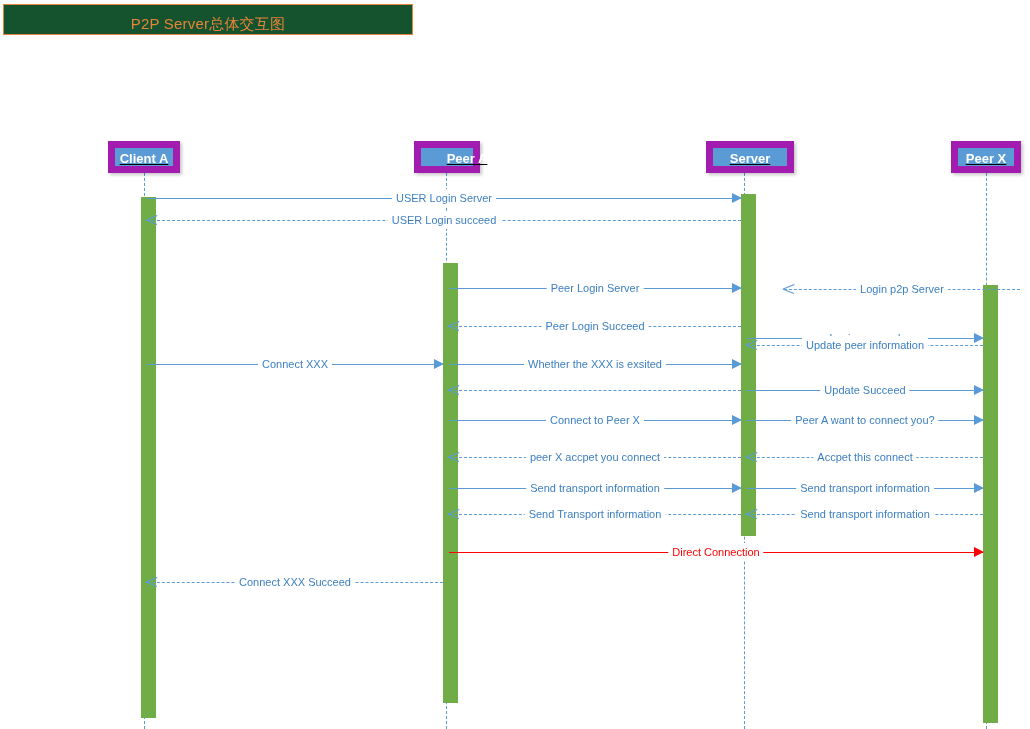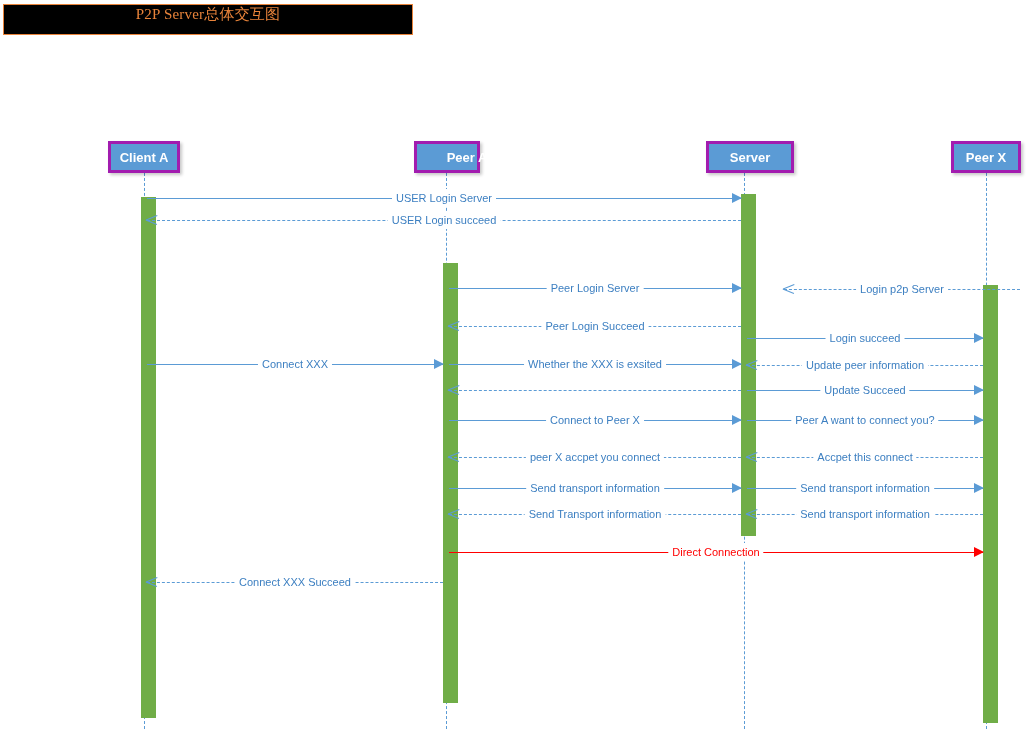--- a/index.html
+++ b/index.html
@@ -10,40 +10,41 @@
     overflow:hidden;
     position:relative;
   }
   #canvas{position:absolute;left:0;top:0;width:1030px;height:729px;}
 
   
   .title-box{
     position:absolute;
     left:3px;top:4px;width:410px;height:31px;
     border:1.5px solid #E8833A;
-    background:#000000;
+    background:#14532d;
     box-sizing:border-box;
-    display:flex;align-items:flex-start;justify-content:center;font-family:Liberation Serif, serif;
+    display:flex;align-items:flex-end;justify-content:center;
   }
   .title-text{
     color:#E8833A;
     font-size:15px;
     letter-spacing:.2px;
     white-space:nowrap;
   }
 
   
   .actor{
     position:absolute;
     height:32px;
     background:#5B9BD5;
-    border:3px solid #a21caf;
+    border:7px solid #a21caf;
     box-sizing:border-box;
-    display:flex;align-items:center;justify-content:center;
+    display:flex;align-items:flex-end;justify-content:center;
     box-shadow:2px 2px 3px rgba(0,0,0,.22);
+    text-decoration:underline;
   }
   .actor span{
     color:#ffffff;
     font-weight:bold;
     font-size:13px;
     white-space:nowrap;
   }
 
   
   .lifeline{
@@ -166,21 +167,21 @@
       <div class="msg dashed" style="left: 449px; top: 317px; width: 292px;">
         <div class="line"></div>
         <div class="arrow open-left"></div>
         <div class="label">Peer Login Succeed</div>
       </div>
       <div class="msg" style="left: 747px; top: 329px; width: 236px;">
         <div class="line"></div>
         <div class="arrow solid-right"></div>
         <div class="label">Login succeed</div>
       </div>
-      <div class="msg dashed" style="left: 747px; top: 336px; width: 236px; margin-top: 20px;">
+      <div class="msg dashed" style="left: 747px; top: 336px; width: 236px;">
         <div class="line"></div>
         <div class="arrow open-left"></div>
         <div class="label">Update peer information</div>
       </div>
       <div class="msg" style="left: 147px; top: 355px; width: 296px;">
         <div class="line"></div>
         <div class="arrow solid-right"></div>
         <div class="label">Connect XXX</div>
       </div>
       <div class="msg" style="left: 449px; top: 355px; width: 292px;">

